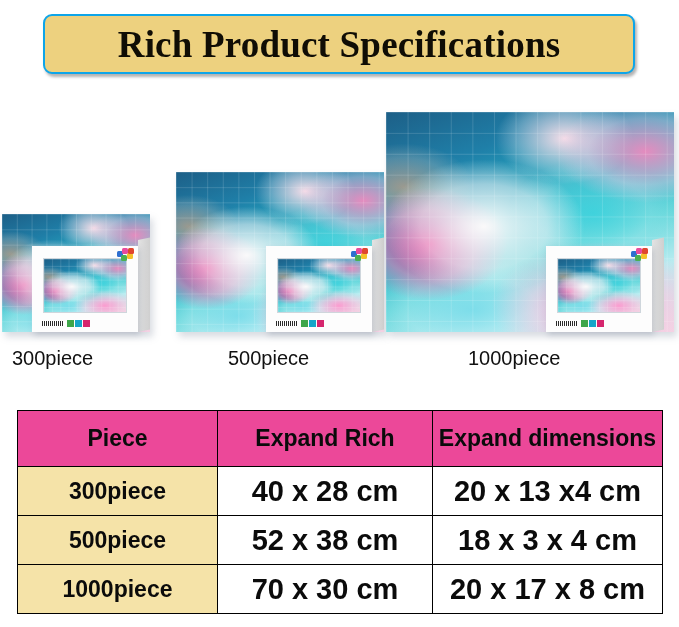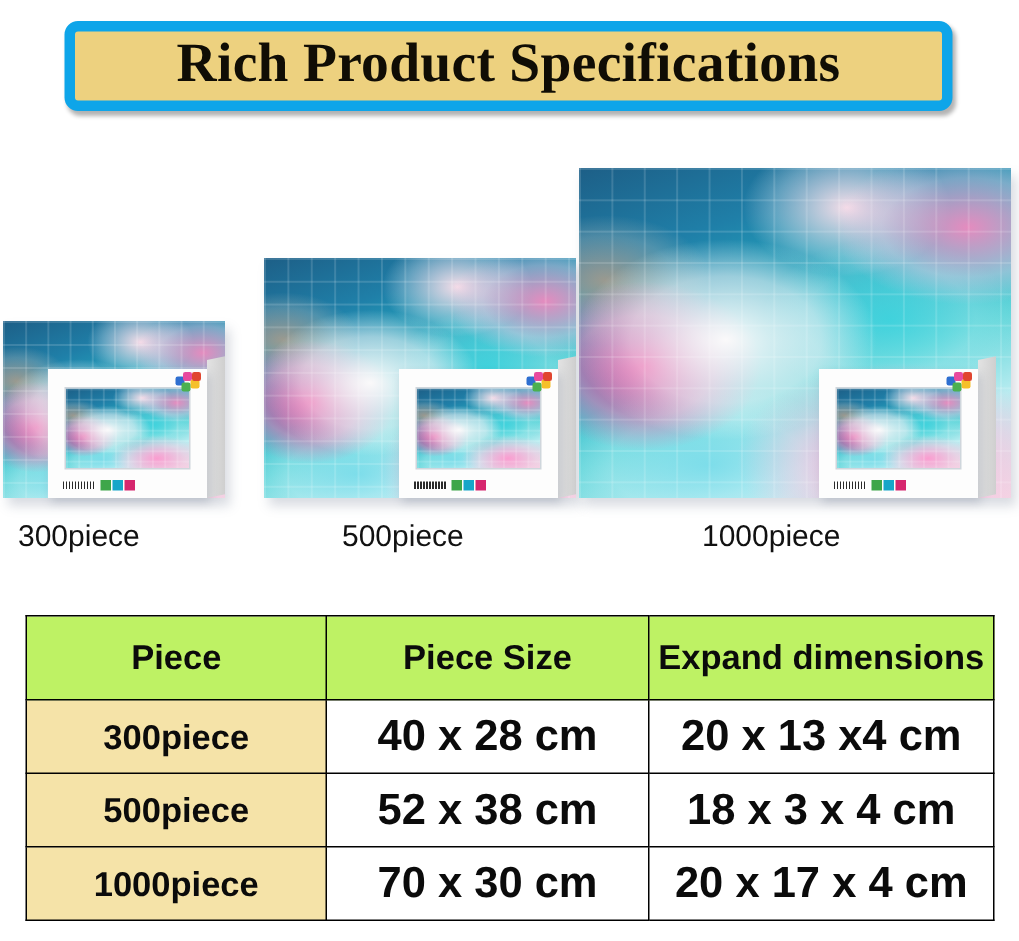--- a/index.html
+++ b/index.html
@@ -17,25 +17,25 @@
   }
 
   
   .title-banner {
     position: absolute;
     left: 43px;
     top: 14px;
     width: 592px;
     height: 60px;
     background: #edd17f;
-    border: 7px solid #0ea5e9;
+    border: 2px solid #0ea5e9;
     border-radius: 9px;
     box-shadow: 2px 3px 3px rgba(0,0,0,0.30);
     display: flex;
-    align-items: flex-start;
+    align-items: center;
     justify-content: center;
     box-sizing: border-box;
   }
   .title-text {
     font-family: "Liberation Serif", serif;
     font-weight: bold;
     font-size: 37px;
     color: #100d05;
     letter-spacing: 0.2px;
     white-space: nowrap;
@@ -178,21 +178,21 @@
   }
   .spec-table td, .spec-table th {
     border: 1.5px solid #000000;
     text-align: center;
     padding: 0;
     height: 48px;
     font-weight: bold;
     color: #0b0b0b;
   }
   .spec-table th {
-    background: #bef264;
+    background: #ec4899;
     font-size: 23px;
     height: 55px;
   }
   .spec-table td.piece-cell {
     background: #f5e3a8;
     font-size: 23px;
   }
   .spec-table td.value-cell {
     background: #ffffff;
     font-size: 29px;
@@ -305,34 +305,34 @@
 
 <table class="spec-table">
   <colgroup>
       <col class="c1">
       <col class="c2">
       <col class="c3">
     </colgroup>
   <thead>
     <tr>
       <th>Piece</th>
-      <th>Piece Size</th>
+      <th>Expand Rich</th>
       <th>Expand dimensions</th>
     </tr>
   </thead>
   <tbody>
     <tr>
       <td class="piece-cell">300piece</td>
       <td class="value-cell">40 x 28 cm</td>
       <td class="value-cell">20 x 13 x4 cm</td>
     </tr>
     <tr>
       <td class="piece-cell">500piece</td>
       <td class="value-cell">52 x 38 cm</td>
       <td class="value-cell">18 x 3 x 4 cm</td>
     </tr>
     <tr>
       <td class="piece-cell">1000piece</td>
       <td class="value-cell">70 x 30 cm</td>
-      <td class="value-cell">20 x 17 x 4 cm</td>
+      <td class="value-cell">20 x 17 x 8 cm</td>
     </tr>
   </tbody>
 </table>
 
 </body></html>

